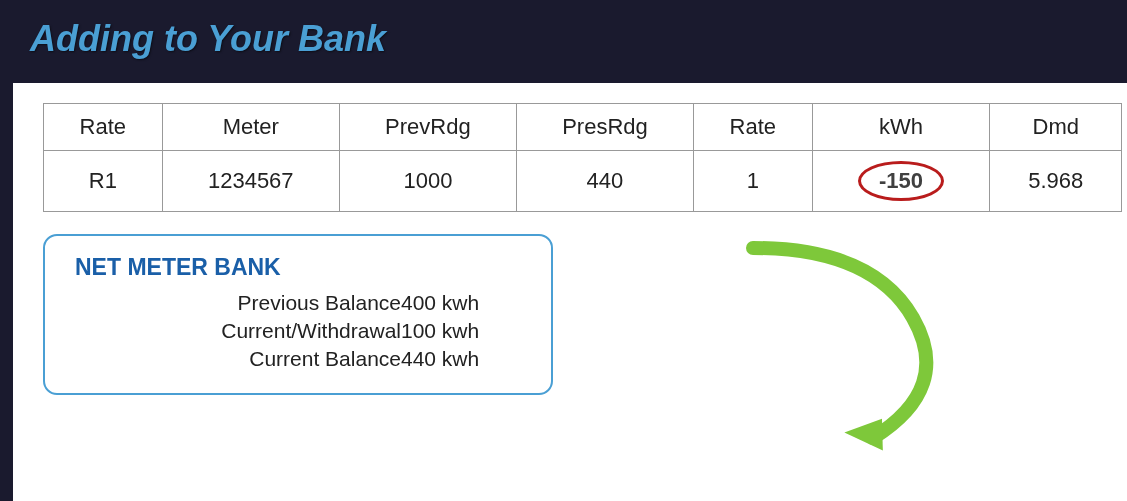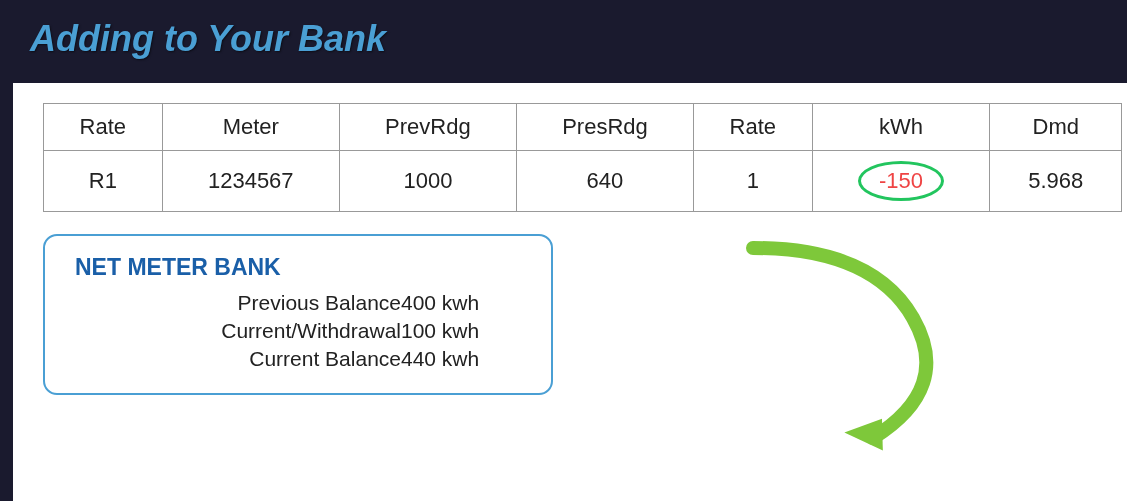--- a/index.html
+++ b/index.html
@@ -60,26 +60,27 @@
       background: #fff;
     }
 
     
     .kwh-cell {
       position: relative;
     }
 
     .kwh-oval {
       display: inline-block;
-      border: 3px solid #22c55e;
+      border: 3px solid #b91c1c;
       border-radius: 50%;
       padding: 4px 18px;
-      color: #ef4444;
+      color: #404040;
       position: relative;
       z-index: 2;
+      font-weight: bold;
     }
 
     
     .arrow-container {
       position: absolute;
       top: 155px;
       left: 680px;
       width: 300px;
       height: 220px;
       z-index: 10;
@@ -141,21 +142,21 @@
         <th>Rate</th>
         <th>kWh</th>
         <th>Dmd</th>
       </tr>
     </thead>
     <tbody id="table-body">
     <tr>
           <td>R1</td>
           <td>1234567</td>
           <td>1000</td>
-          <td>640</td>
+          <td>440</td>
           <td>1</td>
           <td class="kwh-cell"><span class="kwh-oval">-150</span></td>
           <td>5.968</td>
         </tr>
       </tbody>
   </table>
 
   <div class="net-meter-box">
     <div class="net-meter-title">NET METER BANK</div>
     <div id="net-meter-rows">

